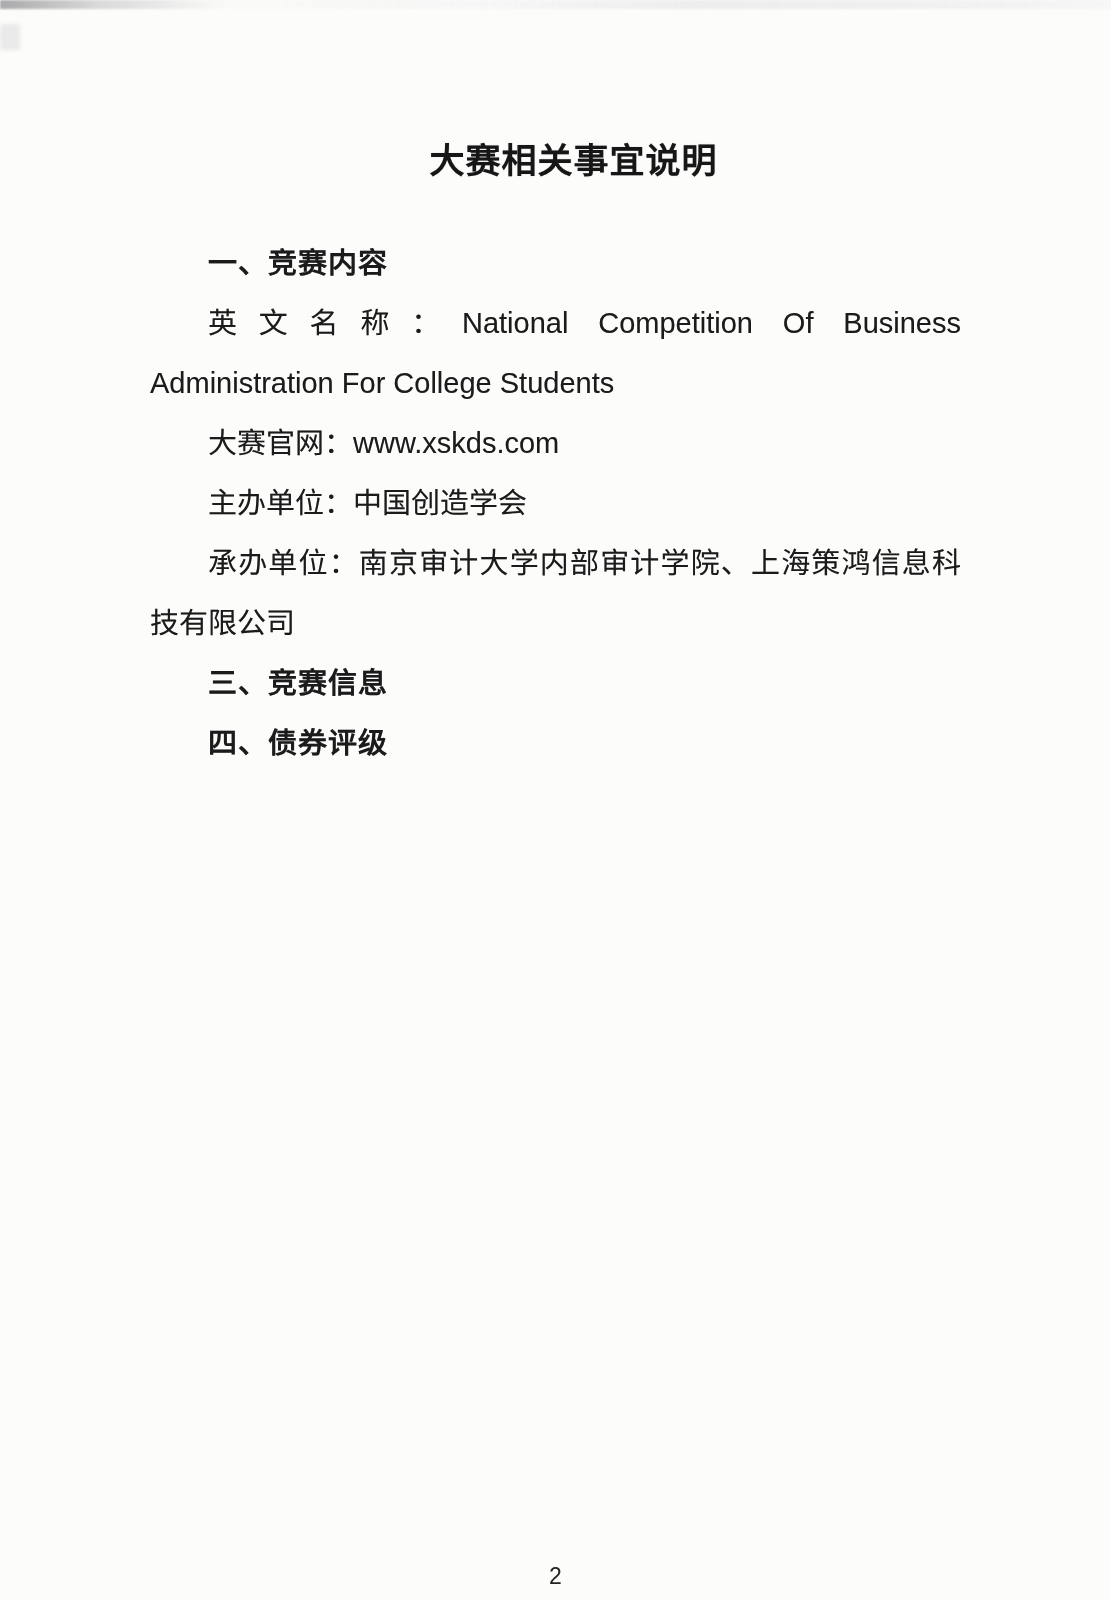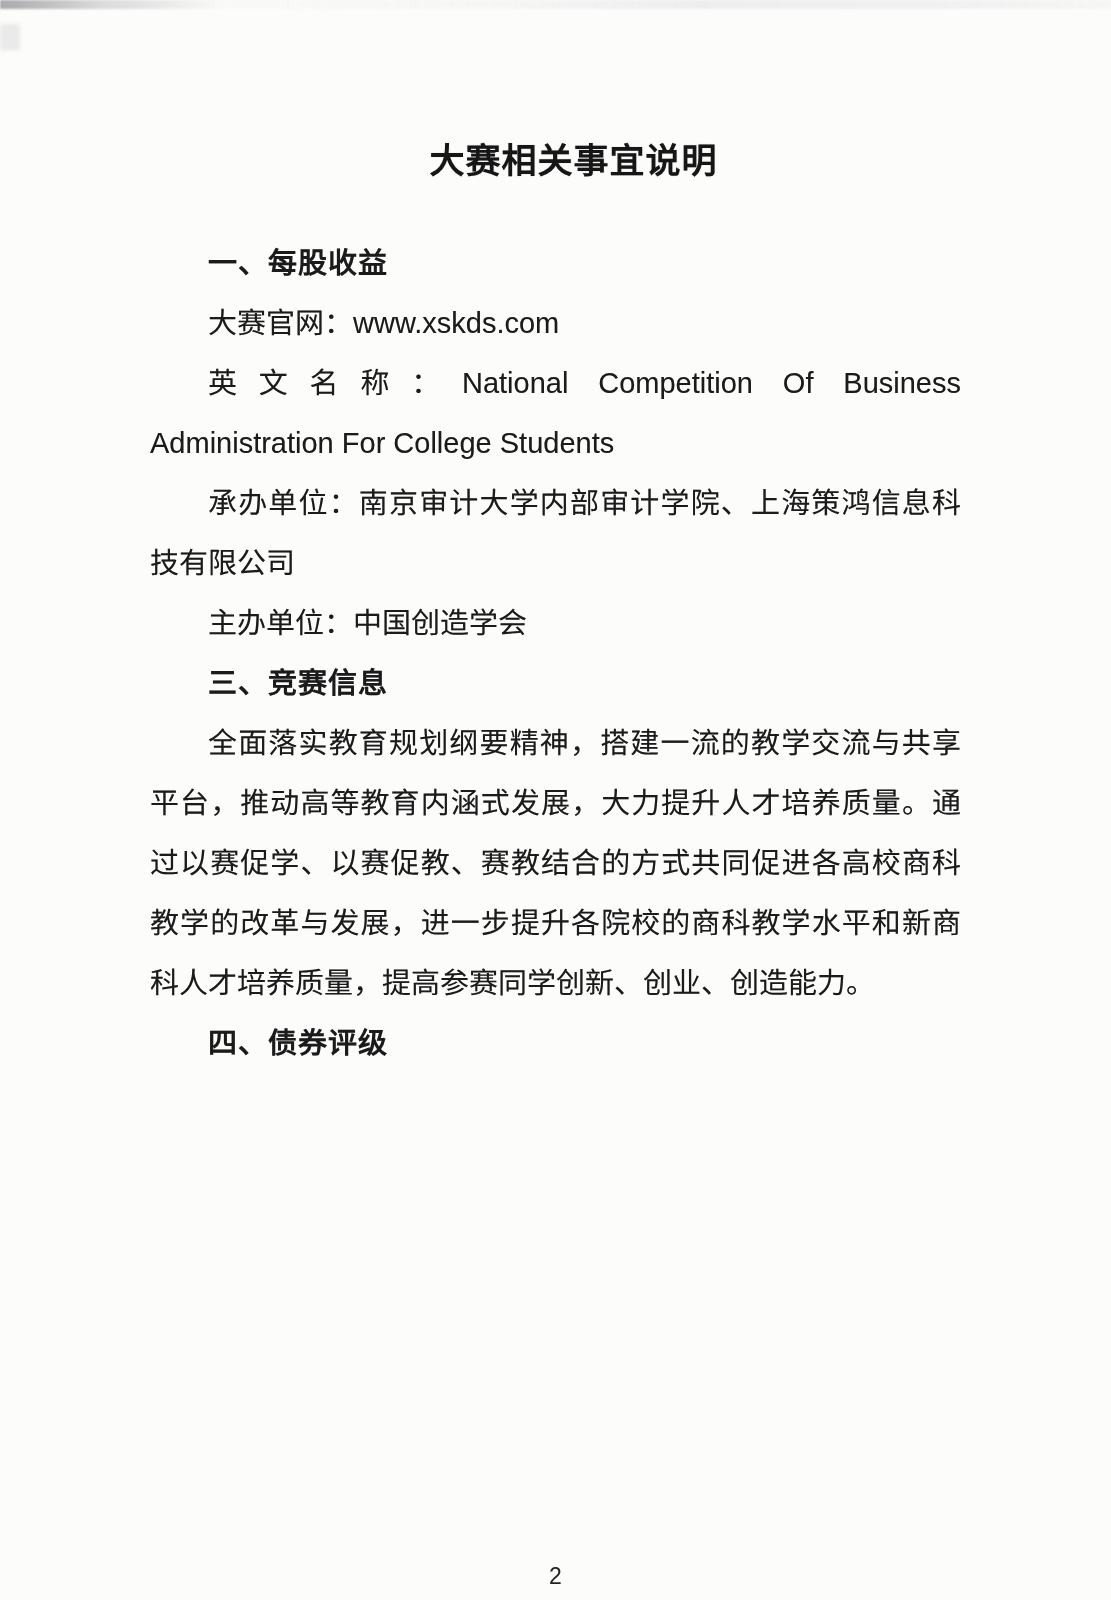--- a/index.html
+++ b/index.html
@@ -84,24 +84,23 @@
 <body>
 
 <div class="scan-edge-top"></div>
 <div class="scan-mark-left"></div>
 
 <div class="page">
   <h1 class="page-title">大赛相关事宜说明</h1>
 
   <div class="content">
 
-  <p class="heading">一、每股收益</p>
+  <p class="heading">一、竞赛内容</p>
+      <p class="para">英文名称：National Competition Of Business Administration For College Students</p>
       <p class="para">大赛官网：www.xskds.com</p>
-      <p class="para">英文名称：National Competition Of Business Administration For College Students</p>
+      <p class="para">主办单位：中国创造学会</p>
       <p class="para">承办单位：南京审计大学内部审计学院、上海策鸿信息科技有限公司</p>
-      <p class="para">主办单位：中国创造学会</p>
       <p class="heading">三、竞赛信息</p>
-      <p class="para">全面落实教育规划纲要精神，搭建一流的教学交流与共享平台，推动高等教育内涵式发展，大力提升人才培养质量。通过以赛促学、以赛促教、赛教结合的方式共同促进各高校商科教学的改革与发展，进一步提升各院校的商科教学水平和新商科人才培养质量，提高参赛同学创新、创业、创造能力。</p>
       <p class="heading">四、债券评级</p>
     </div>
 </div>
 
 <div class="page-number">2</div>
 
 </body></html>

